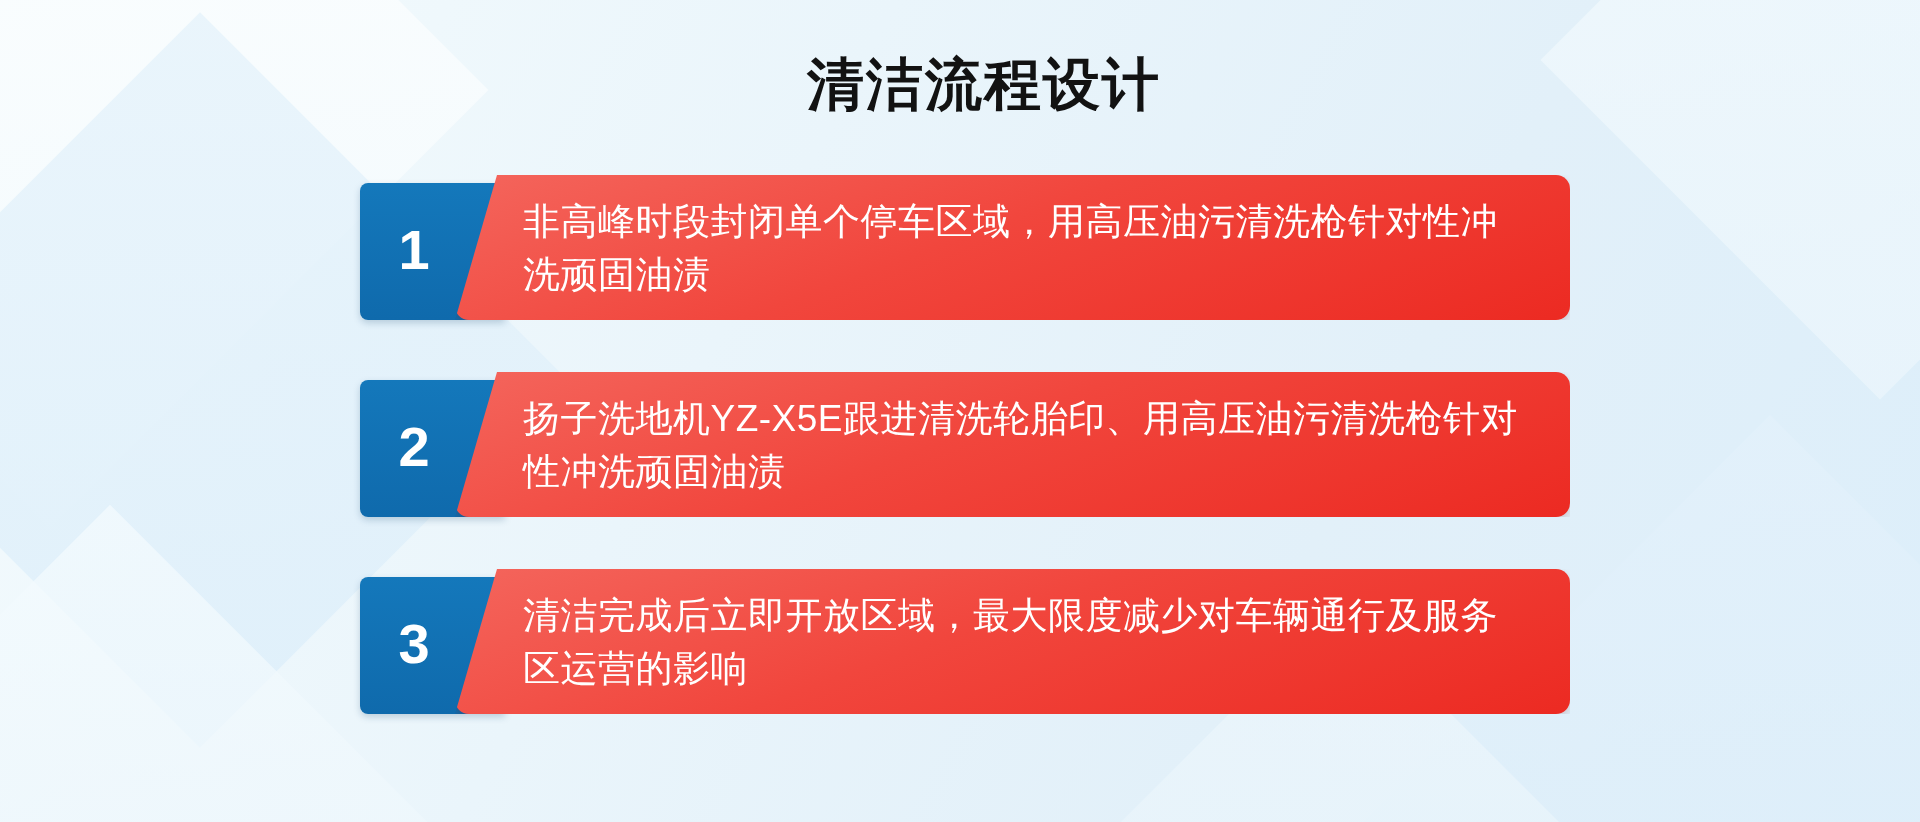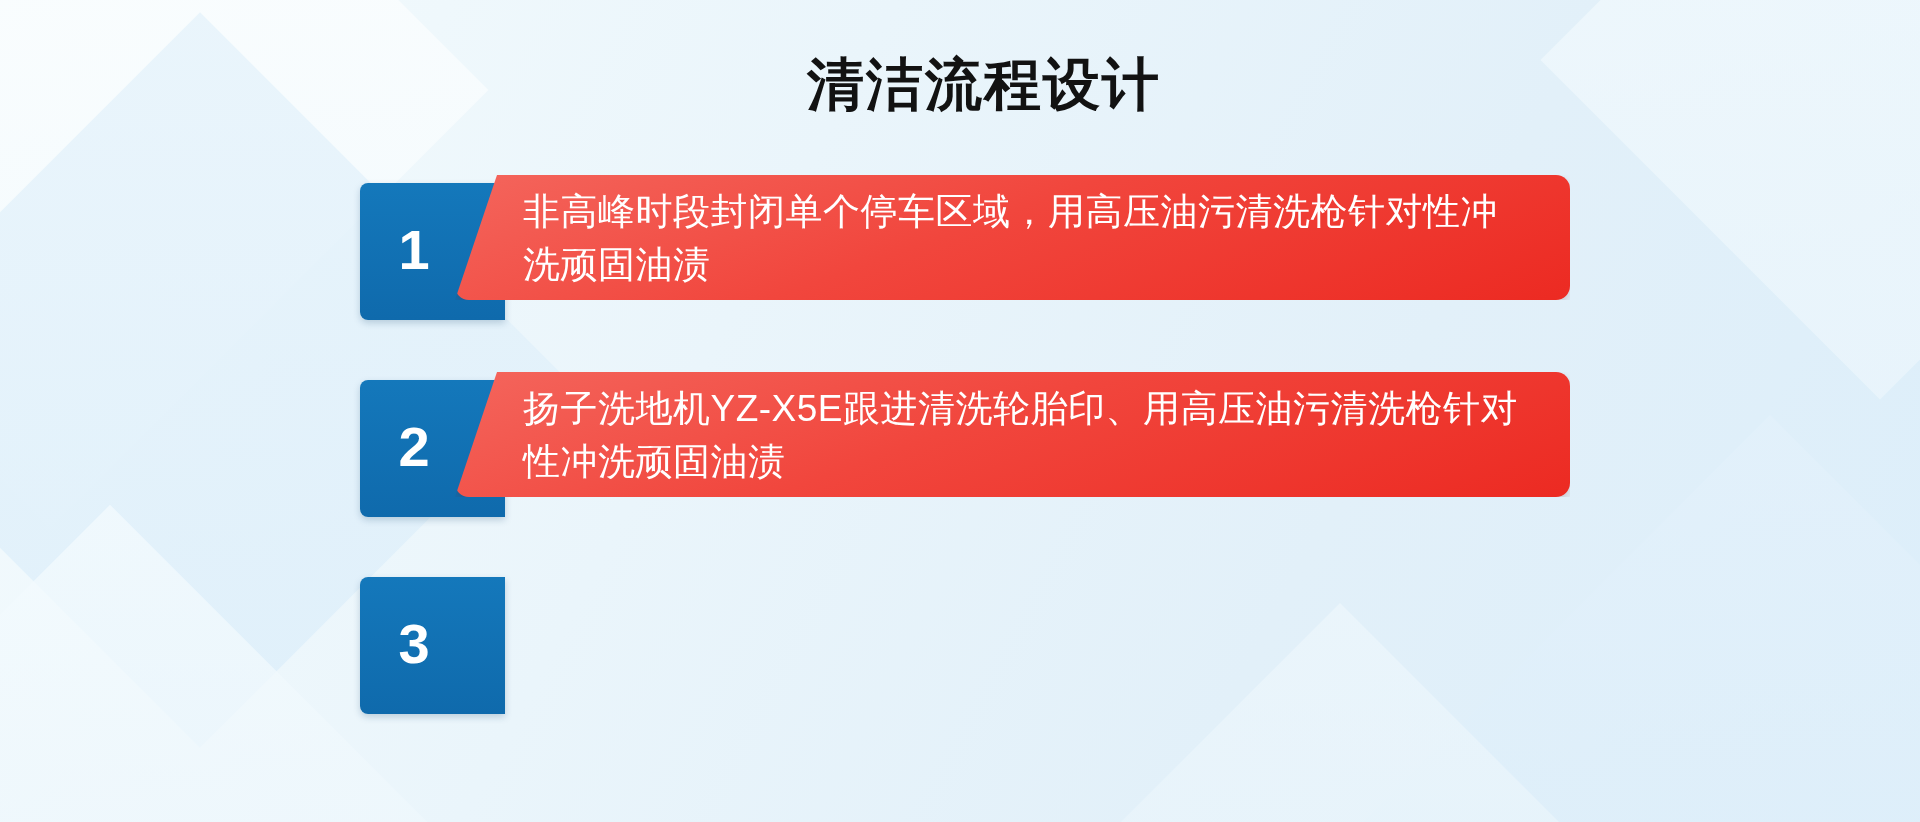--- a/index.html
+++ b/index.html
@@ -86,21 +86,21 @@
     font-weight:bold;
     line-height:1;
     padding-bottom:4px;
     box-sizing:border-box;
   }
 
   
   .card{
     position:absolute;
     left:455px;top:0;
-    width:1115px;height:125px;
+    width:1115px;height:145px;
     background:linear-gradient(160deg,#f4655c 0%,#f1463d 45%,#ec2a22 100%);
     border-radius:14px;
     box-shadow:0 4px 9px rgba(120,30,25,.20);
     -webkit-clip-path:polygon(42px 0,100% 0,100% 100%,0 100%);
     clip-path:polygon(42px 0,100% 0,100% 100%,0 100%);
     z-index:2;
   }
   .card-inner{
     position:absolute;
     left:68px;top:50%;
@@ -144,16 +144,19 @@
       </div>
       <div class="card">
         <div class="card-inner">扬子洗地机YZ-X5E跟进清洗轮胎印、用高压油污清洗枪针对性冲洗顽固油渍</div>
       </div>
     </div>
 
     <div class="row">
       <div class="badge">
         <div class="badge-num">3</div>
       </div>
+      <div class="card">
+        <div class="card-inner">清洁完成后立即开放区域，最大限度减少对车辆通行及服务区运营的影响</div>
+      </div>
     </div>
 
   </div>
 </div>
 
 </body></html>

